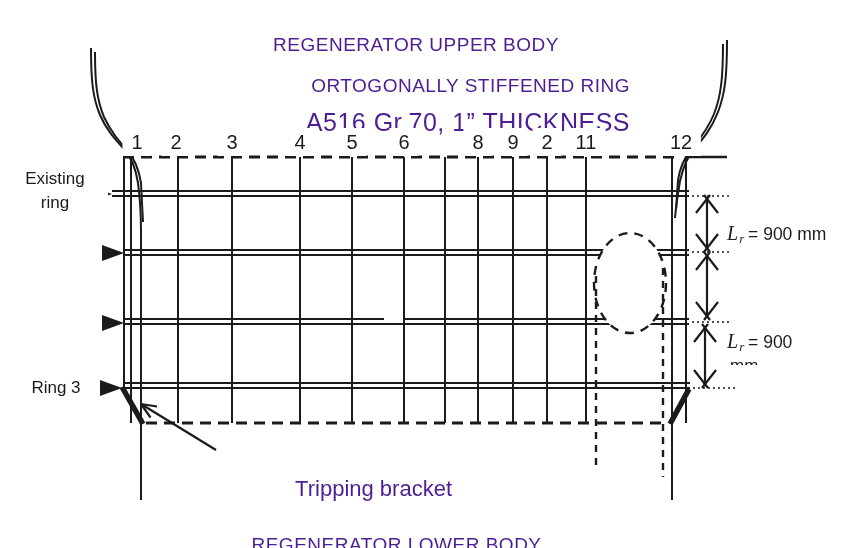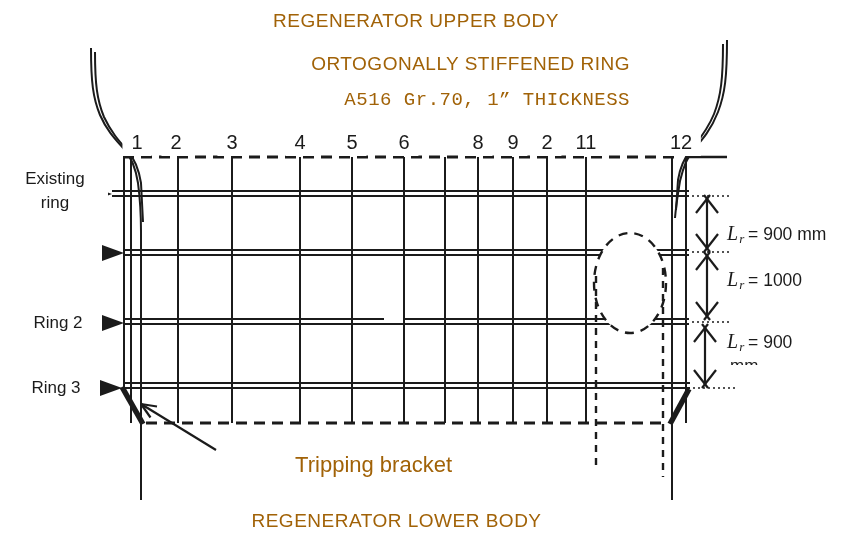--- a/index.html
+++ b/index.html
@@ -1,25 +1,25 @@
 <!DOCTYPE html>
 <html><head>
 <meta charset="utf-8">
 <style>
   html,body{margin:0;padding:0;background:#fff;}
   .canvas{position:relative;width:850px;height:548px;background:#ffffff;overflow:hidden;
           font-family:"Liberation Sans", sans-serif;color:#1b1b1b;}
   svg.draw{position:absolute;left:0;top:0;}
-  .lbl{position:absolute;background:#ffffff;color:#a16207;}
+  .lbl{position:absolute;background:#ffffff;color:#4c1d95;margin-top:24px;}
   .title-box{left:207px;top:6px;width:418px;height:30px;line-height:30px;
              text-align:center;font-size:19px;letter-spacing:.5px;}
   .subtitle-box{left:200px;top:46px;width:430px;height:72px;display:flex;
                 flex-direction:column;justify-content:space-around;text-align:right;}
   .subtitle-box .l1{font-size:19px;letter-spacing:.5px;}
-  .subtitle-box .l2{font-size:19px;letter-spacing:.5px;font-family:Liberation Mono, monospace;}
+  .subtitle-box .l2{font-size:25px;letter-spacing:.5px;}
   .footer-box{left:193px;top:503px;width:407px;height:36px;line-height:36px;
               text-align:center;font-size:19px;letter-spacing:.5px;}
   .num{position:absolute;top:128px;height:28px;line-height:28px;font-size:20px;
        background:#ffffff;padding:0 9px;transform:translateX(-50%);}
   .left-lbl{position:absolute;background:#ffffff;text-align:center;font-size:17px;}
   .existing{left:2px;top:162px;width:106px;height:58px;display:flex;flex-direction:column;
             justify-content:center;line-height:24px;}
   .ring1{left:14px;top:237px;width:88px;height:32px;line-height:32px;}
   .ring2{left:14px;top:307px;width:88px;height:32px;line-height:32px;}
   .ring3{left:12px;top:372px;width:88px;height:32px;line-height:32px;}
@@ -177,31 +177,26 @@
       <span class="num" style="left: 513px;">9</span>
       <span class="num" style="left: 547px;">2</span>
       <span class="num" style="left: 586px;">11</span>
       <span class="num" style="left: 681px;">12</span>
     </div>
 
   <div class="left-lbl existing">
     <span>Existing</span>
     <span>ring</span>
   </div>
-  <div class="left-lbl ring2">Ring 2</div>
   <div class="left-lbl ring3">Ring 3</div>
 
   <div class="dim dim1">
     <span class="sym">L</span><span class="sub">r</span>
     <span>= 900 mm</span>
   </div>
-  <div class="dim dim2">
-    <span class="sym">L</span><span class="sub">r</span>
-    <span>= 1000</span>
-  </div>
   <div class="dim dim3">
     <span class="sym">L</span><span class="sub">r</span>
     <span>= 900</span>
   </div>
   <div class="dim dim-clip">mm</div>
 
   <div class="lbl tripping">Tripping bracket</div>
 
 </div>
 

